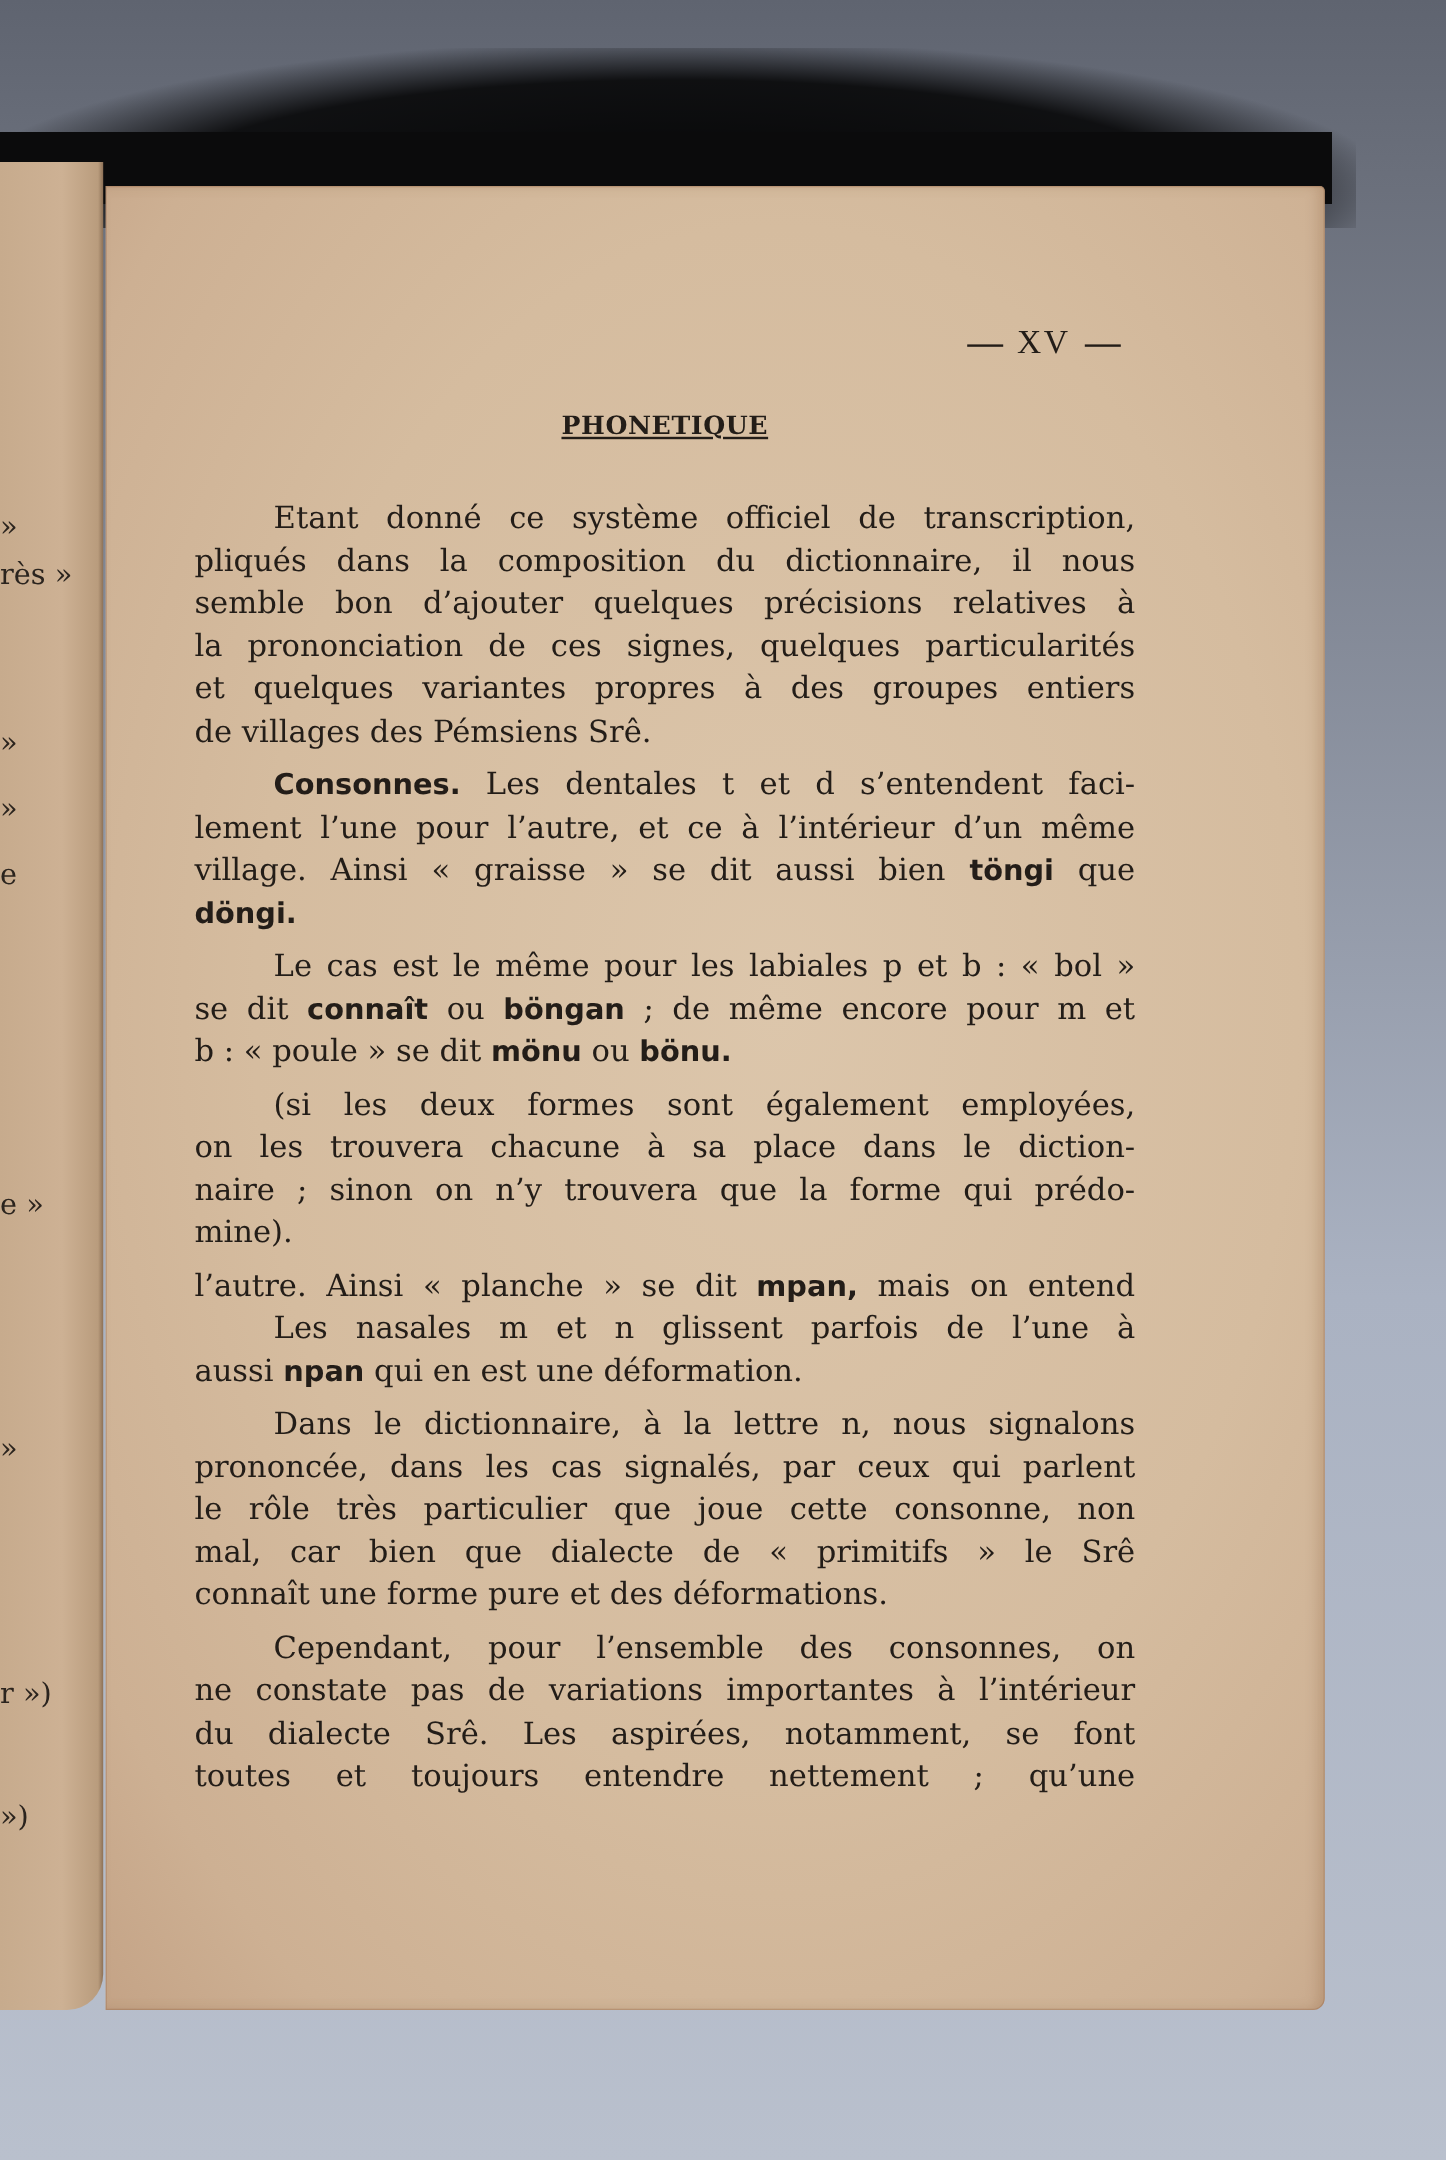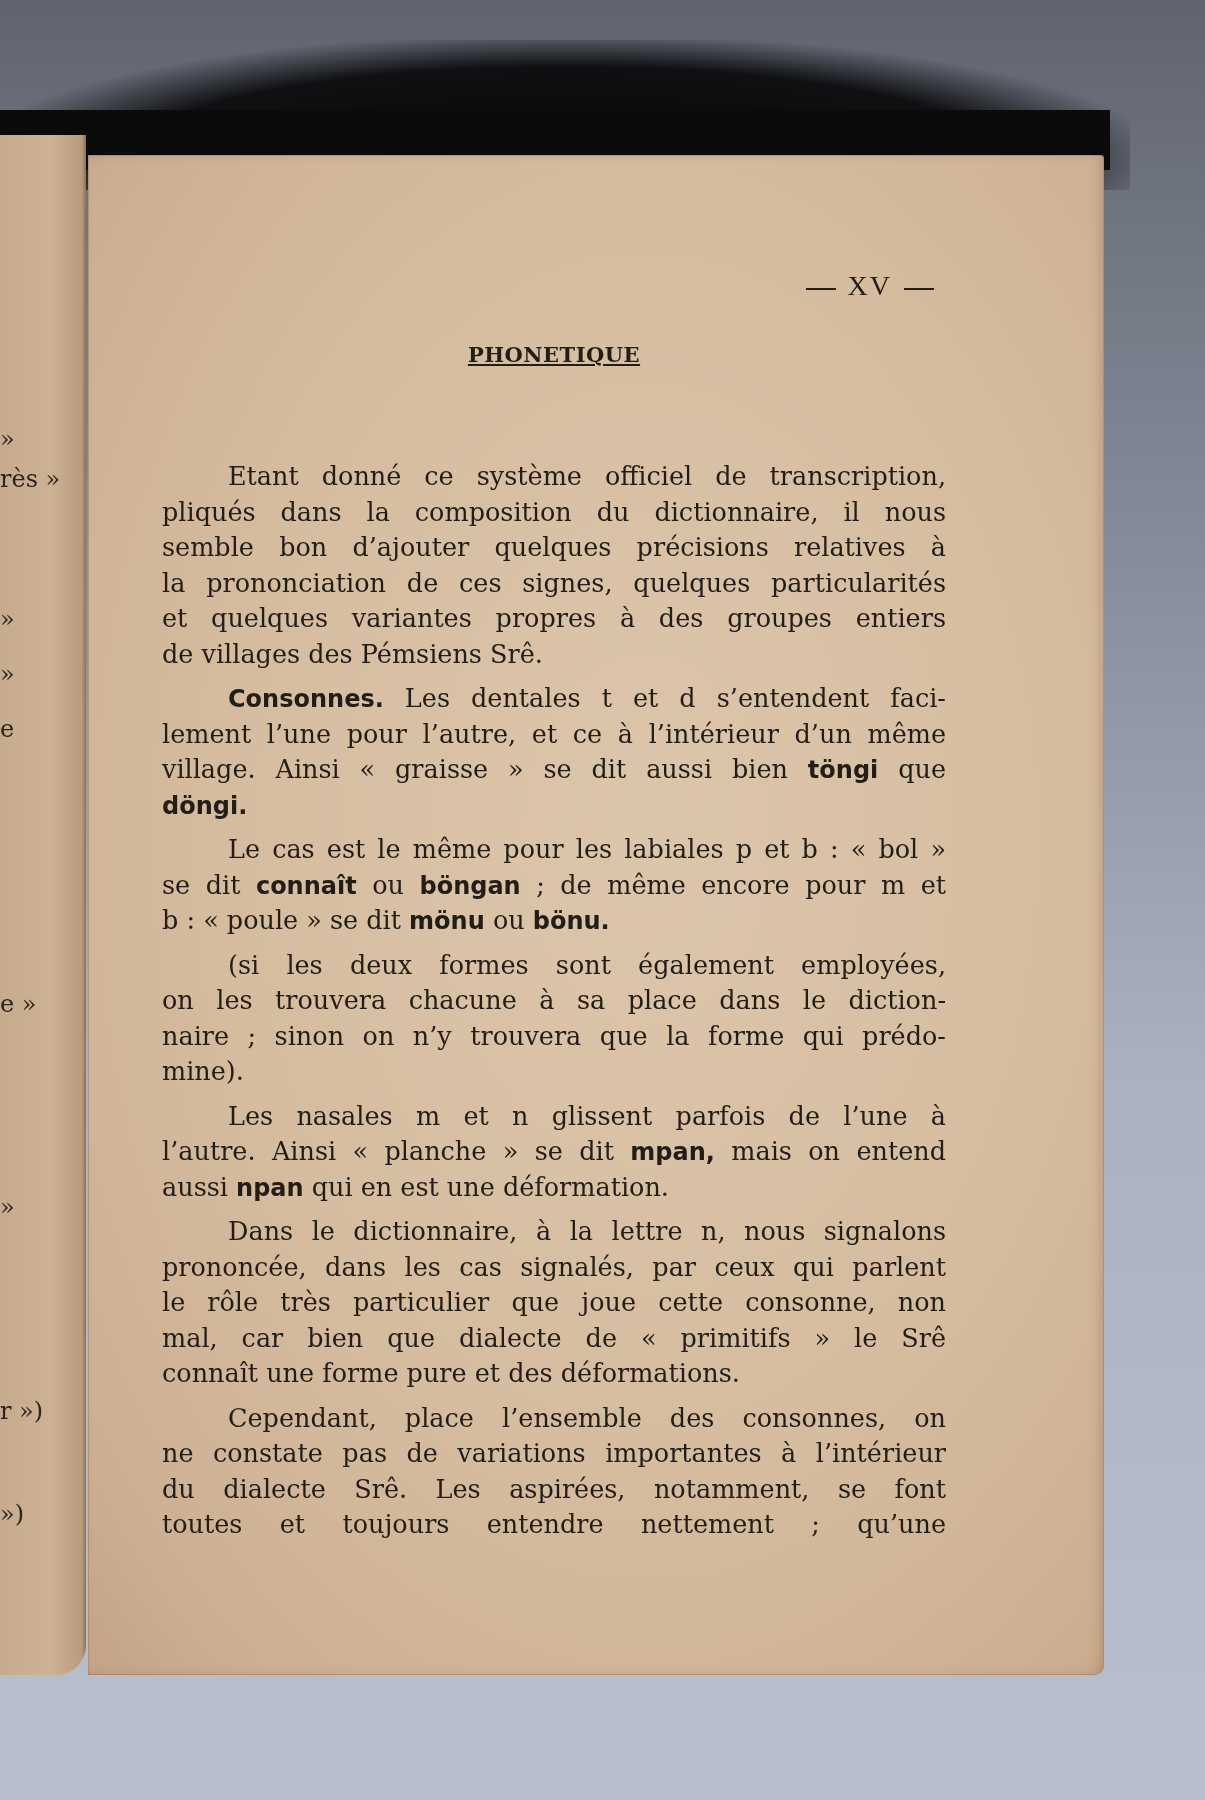--- a/index.html
+++ b/index.html
@@ -22,21 +22,21 @@
     .right-page {
       position: absolute; left: 88px; top: 155px; width: 1016px; height: 1520px;
       background: radial-gradient(ellipse at 55% 45%, #dcc6ab 0%, #d5bc9f 55%, #cdb093 85%, #c4a386 100%);
       box-shadow: inset 0 0 0 1px rgba(150,100,70,0.35), inset -6px 0 10px rgba(140,95,60,0.25);
       border-top-right-radius: 4px; border-bottom-right-radius: 10px;
     }
     .content { position: absolute; left: 162px; top: 270px; width: 784px; color: #231d18; }
     .folio { position: absolute; left: 0; width: 784px; top: 0; text-align: right; font-size: 28px; font-family: "Liberation Serif", serif; letter-spacing: 2px; }
     .folio .dash { display: inline-block; width: 30px; height: 2px; background: #231d18; vertical-align: middle; margin: 0 12px; }
     .heading { position: absolute; left: 0; width: 784px; top: 72px; text-align: center; font-size: 21px; font-weight: bold; font-family: "DejaVu Serif", serif; letter-spacing: 0.5px; text-decoration: underline; }
-    .body { position: absolute; left: 0; top: 145px; width: 784px; font-size: 25.5px; line-height: 35.5px; font-family: "DejaVu Serif", serif; font-weight: normal; margin-top: 44px; }
+    .body { position: absolute; left: 0; top: 145px; width: 784px; font-size: 25.5px; line-height: 35.5px; font-family: "DejaVu Serif", serif; font-weight: normal; }
     .para { margin: 0 0 9px 0; }
     .line { display: block; text-align: justify; text-align-last: justify; white-space: nowrap; height: 35.5px; }
     .line.last { text-align-last: left; }
     .line.indent { padding-left: 66px; }
     .line .b { font-family: "DejaVu Sans", sans-serif; font-weight: bold; font-size: 24px; }
     .line span { }
   </style>
 </head>
 <body>
 
@@ -82,31 +82,31 @@
         <span class="line"><span>se dit </span><span class="b">connaît</span><span> ou </span><span class="b">böngan</span><span> ; de même encore pour m et</span></span>
         <span class="line last"><span>b : « poule » se dit </span><span class="b">mönu</span><span> ou </span><span class="b">bönu.</span></span>
       </div>
       <div class="para">
         <span class="line indent"><span>(si les deux formes sont également employées,</span></span>
         <span class="line"><span>on les trouvera chacune à sa place dans le diction-</span></span>
         <span class="line"><span>naire ; sinon on n’y trouvera que la forme qui prédo-</span></span>
         <span class="line last"><span>mine).</span></span>
       </div>
       <div class="para">
+        <span class="line"><span>l’autre. Ainsi « planche » se dit </span><span class="b">mpan,</span><span> mais on entend</span></span>
         <span class="line indent"><span>Les nasales m et n glissent parfois de l’une à</span></span>
-        <span class="line"><span>l’autre. Ainsi « planche » se dit </span><span class="b">mpan,</span><span> mais on entend</span></span>
         <span class="line last"><span>aussi </span><span class="b">npan</span><span> qui en est une déformation.</span></span>
       </div>
       <div class="para">
         <span class="line indent"><span>Dans le dictionnaire, à la lettre n, nous signalons</span></span>
         <span class="line"><span>prononcée, dans les cas signalés, par ceux qui parlent</span></span>
         <span class="line"><span>le rôle très particulier que joue cette consonne, non</span></span>
         <span class="line"><span>mal, car bien que dialecte de « primitifs » le Srê</span></span>
         <span class="line last"><span>connaît une forme pure et des déformations.</span></span>
       </div>
       <div class="para">
-        <span class="line indent"><span>Cependant, place l’ensemble des consonnes, on</span></span>
+        <span class="line indent"><span>Cependant, pour l’ensemble des consonnes, on</span></span>
         <span class="line"><span>ne constate pas de variations importantes à l’intérieur</span></span>
         <span class="line"><span>du dialecte Srê. Les aspirées, notamment, se font</span></span>
         <span class="line"><span>toutes et toujours entendre nettement ; qu’une</span></span>
       </div>
     </div>
 </div>
 
 </body></html>

